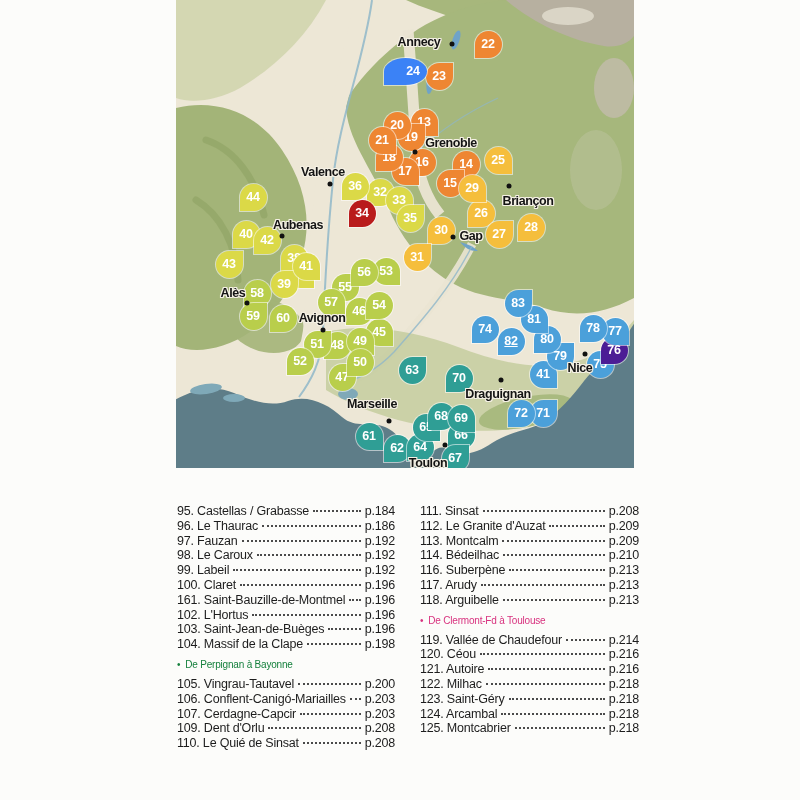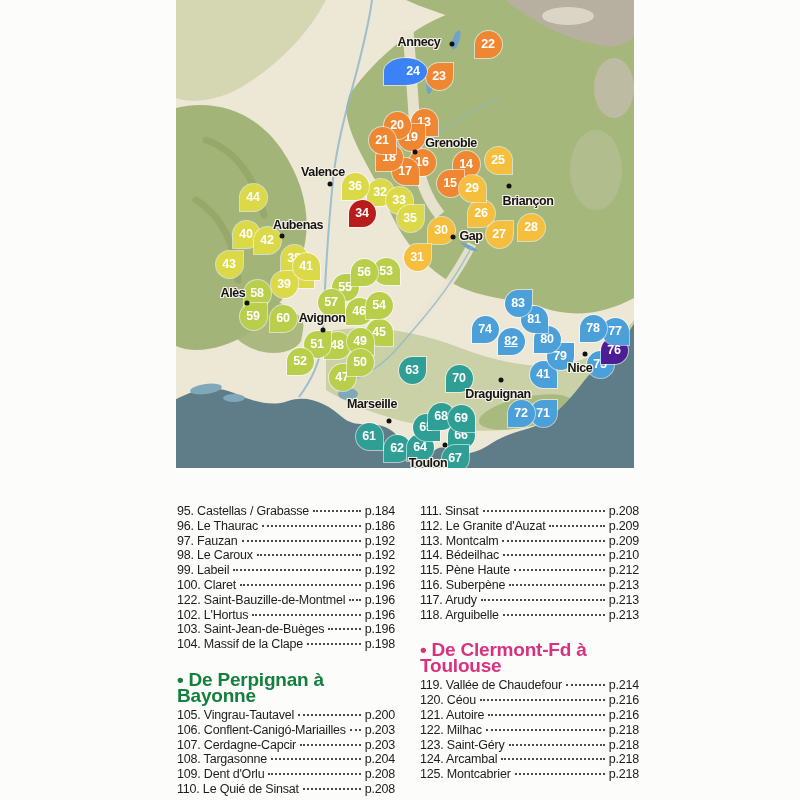--- a/index.html
+++ b/index.html
@@ -43,22 +43,22 @@
     font-size:12.5px;line-height:14.8px;color:#1d1d1d;letter-spacing:-0.2px;
   }
   .entry .label{white-space:nowrap;}
   .entry .dots{
     flex:1;min-width:8px;margin:0 4px;
     border-bottom:2px dotted #4a4a4a;
     transform:translateY(-3px);
   }
   .entry .page{white-space:nowrap;}
   .heading-row{
-    font-size:19px;font-weight:bold;line-height:16px;
-    margin:20px 0 4px 0;letter-spacing:-0.2px;
+    font-size:10px;font-weight:normal;line-height:16px;
+    margin:5px 0 4px 0;letter-spacing:-0.2px;
   }
   .heading-row .bullet{margin-right:5px;}
 </style>
 </head>
 <body>
 
 <div id="map">
 
   <svg width="458" height="468" viewBox="0 0 458 468">
     <rect width="458" height="468" fill="#EDE7D6"></rect>
@@ -353,21 +353,21 @@
       <span class="label">99. Labeil</span>
       <span class="dots"></span>
       <span class="page">p.192</span>
     </div>
     <div class="entry">
       <span class="label">100. Claret</span>
       <span class="dots"></span>
       <span class="page">p.196</span>
     </div>
     <div class="entry">
-      <span class="label">122. Saint-Bauzille-de-Montmel</span>
+      <span class="label">161. Saint-Bauzille-de-Montmel</span>
       <span class="dots"></span>
       <span class="page">p.196</span>
     </div>
     <div class="entry">
       <span class="label">102. L'Hortus</span>
       <span class="dots"></span>
       <span class="page">p.196</span>
     </div>
     <div class="entry">
       <span class="label">103. Saint-Jean-de-Buèges</span>
@@ -387,25 +387,20 @@
     </div>
     <div class="entry">
       <span class="label">106. Conflent-Canigó-Mariailles</span>
       <span class="dots"></span>
       <span class="page">p.203</span>
     </div>
     <div class="entry">
       <span class="label">107. Cerdagne-Capcir</span>
       <span class="dots"></span>
       <span class="page">p.203</span>
-    </div>
-    <div class="entry">
-      <span class="label">108. Targasonne</span>
-      <span class="dots"></span>
-      <span class="page">p.204</span>
     </div>
     <div class="entry">
       <span class="label">109. Dent d'Orlu</span>
       <span class="dots"></span>
       <span class="page">p.208</span>
     </div>
     <div class="entry">
       <span class="label">110. Le Quié de Sinsat</span>
       <span class="dots"></span>
       <span class="page">p.208</span>
@@ -424,25 +419,20 @@
     </div>
     <div class="entry">
       <span class="label">113. Montcalm</span>
       <span class="dots"></span>
       <span class="page">p.209</span>
     </div>
     <div class="entry">
       <span class="label">114. Bédeilhac</span>
       <span class="dots"></span>
       <span class="page">p.210</span>
-    </div>
-    <div class="entry">
-      <span class="label">115. Pène Haute</span>
-      <span class="dots"></span>
-      <span class="page">p.212</span>
     </div>
     <div class="entry">
       <span class="label">116. Suberpène</span>
       <span class="dots"></span>
       <span class="page">p.213</span>
     </div>
     <div class="entry">
       <span class="label">117. Arudy</span>
       <span class="dots"></span>
       <span class="page">p.213</span>

